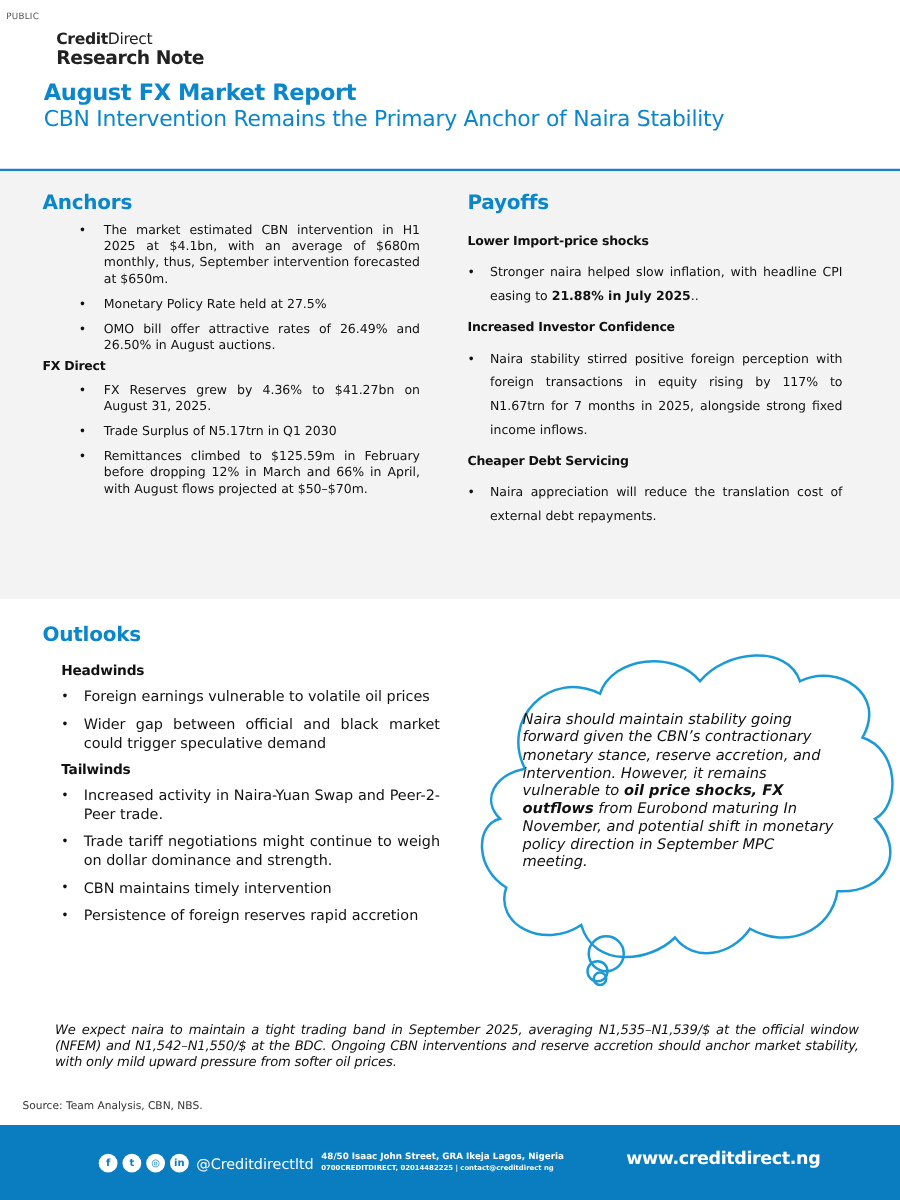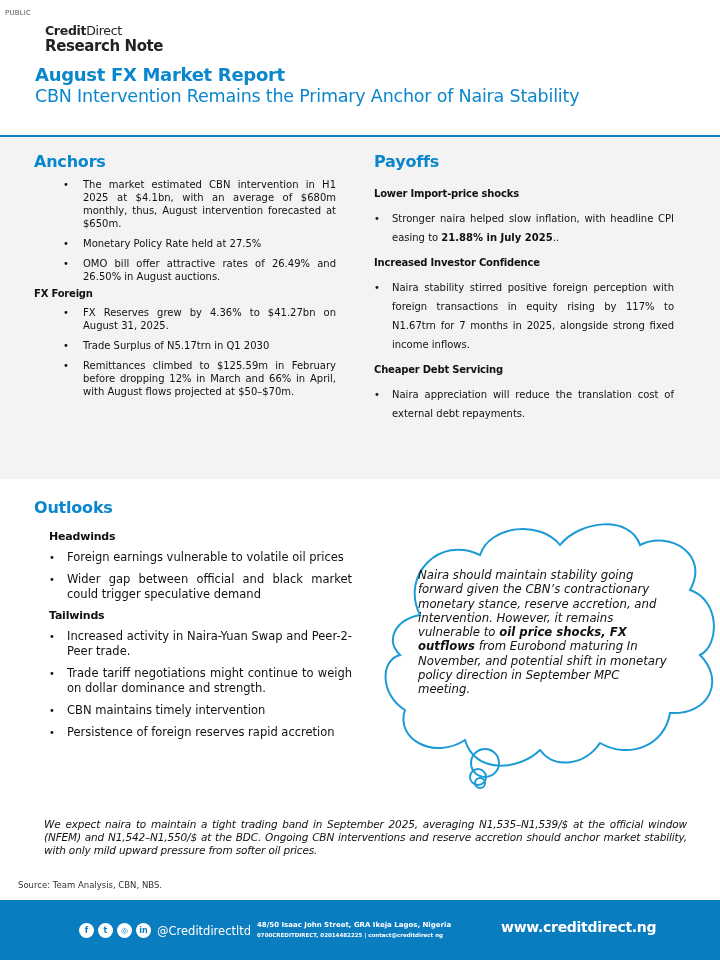--- a/index.html
+++ b/index.html
@@ -70,25 +70,25 @@
 
 <div class="report-title">August FX Market Report</div>
 <div class="report-subtitle">CBN Intervention Remains the Primary Anchor of Naira Stability</div>
 
 <div class="top-rule"></div>
 <div class="panel"></div>
 
 <section class="anchors">
   <div class="section-title">Anchors</div>
   <ul>
-    <li>The market estimated CBN intervention in H1 2025 at $4.1bn, with an average of $680m monthly, thus, August intervention forecasted at $650m.</li>
+    <li>The market estimated CBN intervention in H1 2025 at $4.1bn, with an average of $680m monthly, thus, September intervention forecasted at $650m.</li>
     <li>Monetary Policy Rate held at 27.5%</li>
     <li>OMO bill offer attractive rates of 26.49% and 26.50% in August auctions.</li>
   </ul>
-  <div class="sub-head" style="margin-top:-2px">FX Foreign</div>
+  <div class="sub-head" style="margin-top:-2px">FX Direct</div>
   <ul>
     <li>FX Reserves grew by 4.36% to $41.27bn on August 31, 2025.</li>
     <li>Trade Surplus of N5.17trn in Q1 2030</li>
     <li>Remittances climbed to $125.59m in February before dropping 12% in March and 66% in April, with August flows projected at $50–$70m.</li>
   </ul>
 </section>
 
 <section class="payoffs">
   <div class="section-title">Payoffs</div>
   <div class="sub-head">Lower Import-price shocks</div>

